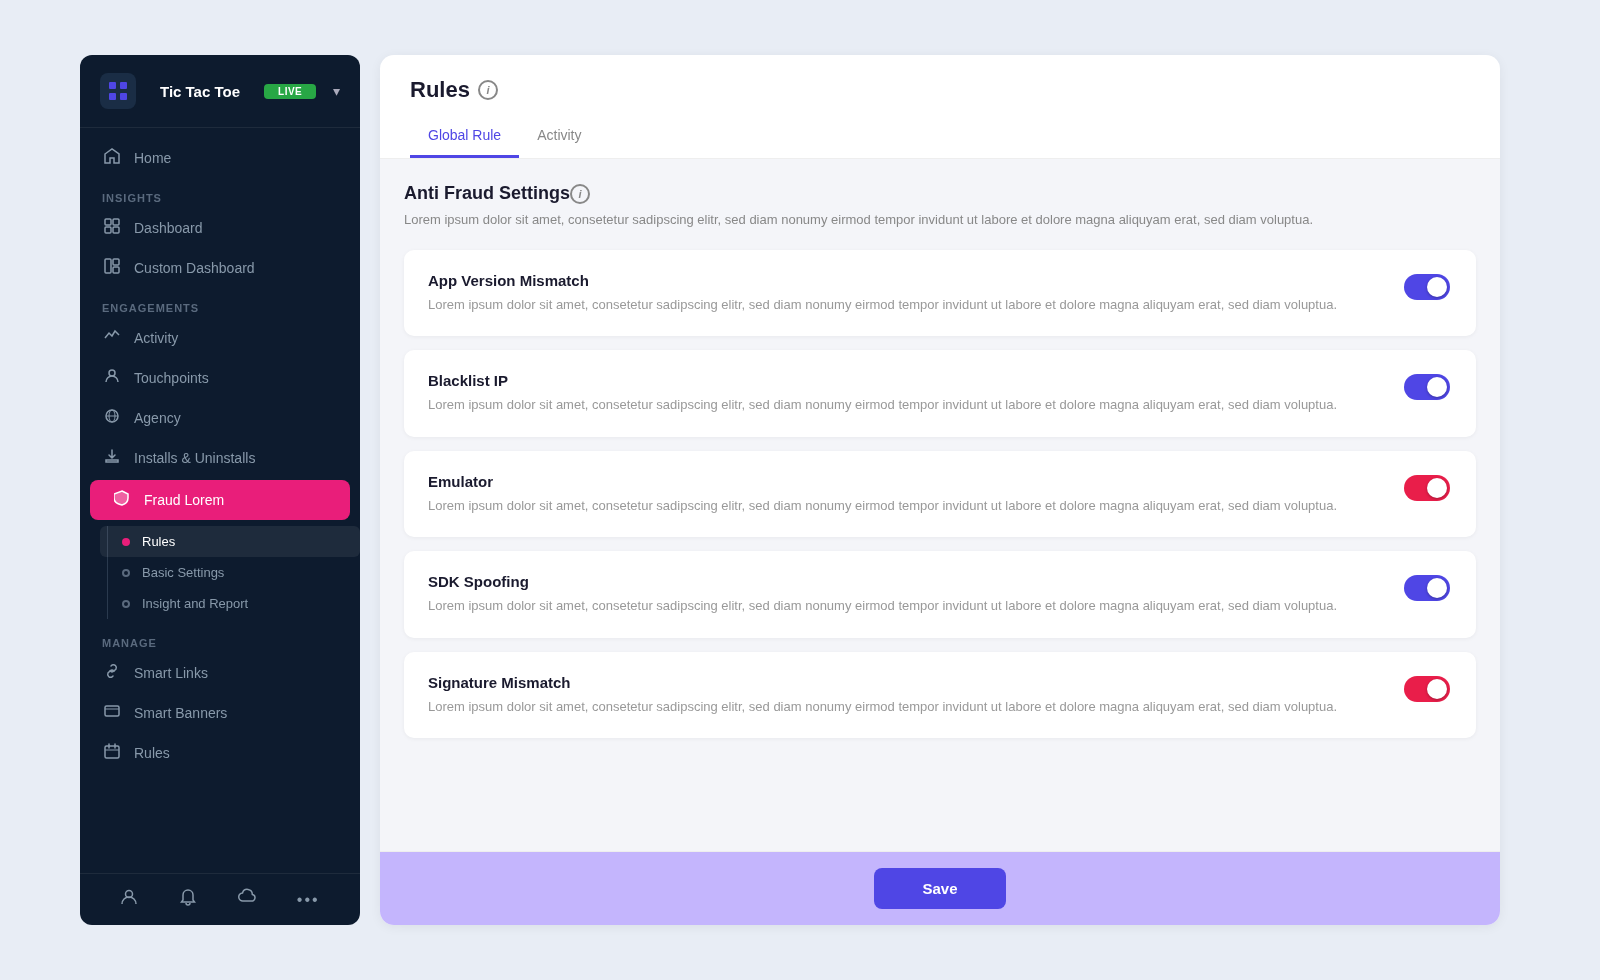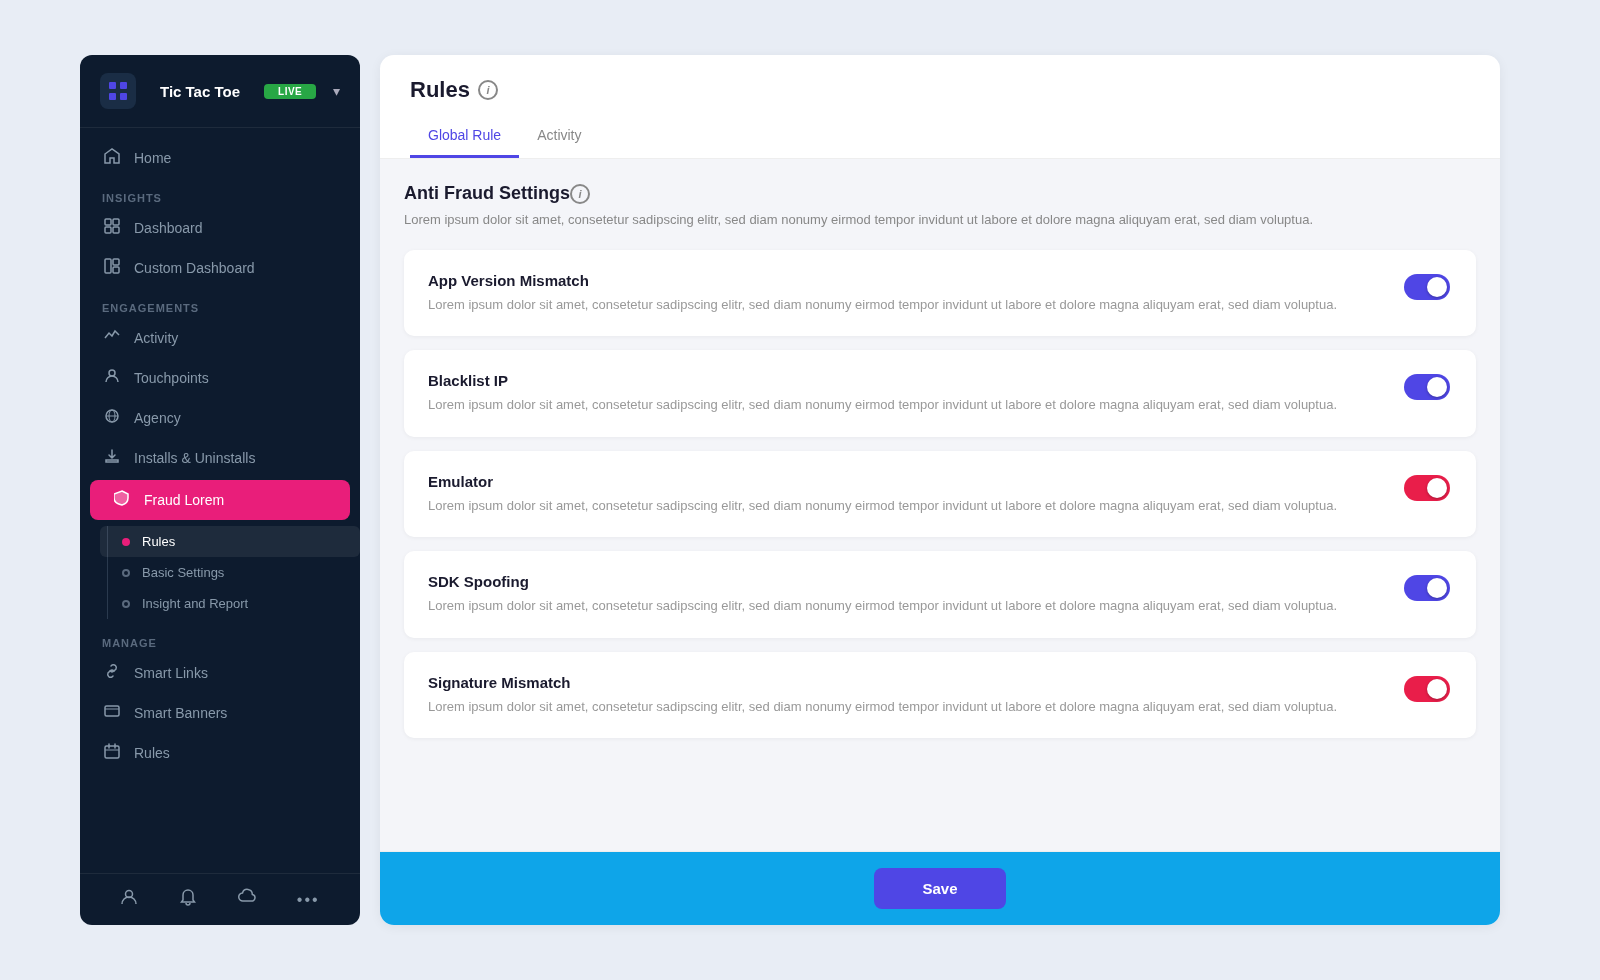--- a/index.html
+++ b/index.html
@@ -288,21 +288,21 @@
     .toggle.on .toggle-track { background: #4f46e5; }
     .toggle.on .toggle-thumb { left: 23px; }
     .toggle.on-red .toggle-track { background: #e91e4a; }
     .toggle.on-red .toggle-thumb { left: 23px; }
 
     
     .save-area {
       display: flex;
       justify-content: center;
       padding: 16px;
-      background: #0ea5e9;
+      background: #c4b5fd;
       border-top: 1px solid #eee;
     }
     .save-btn {
       background: #4f46e5;
       color: #fff;
       border: none;
       border-radius: 8px;
       padding: 12px 48px;
       font-size: 15px;
       font-weight: 600;

